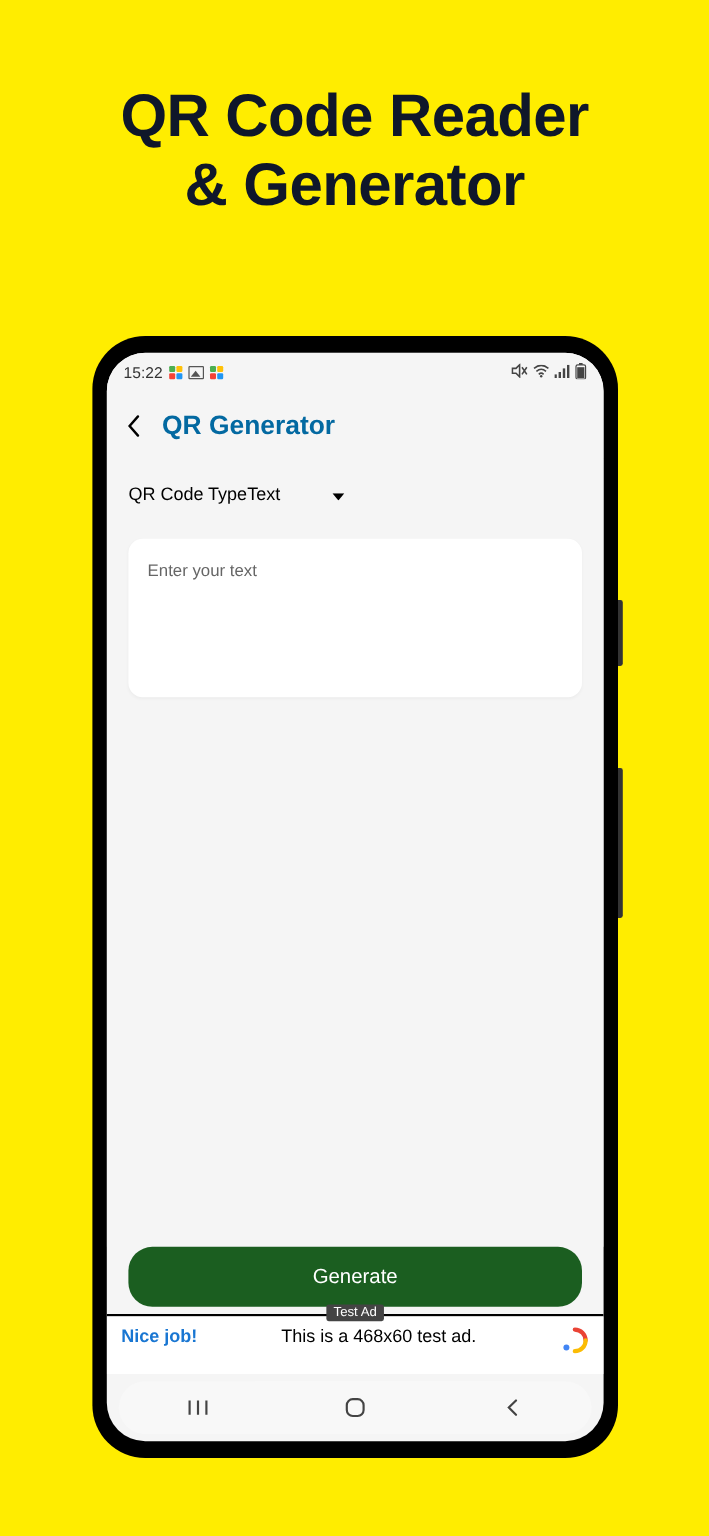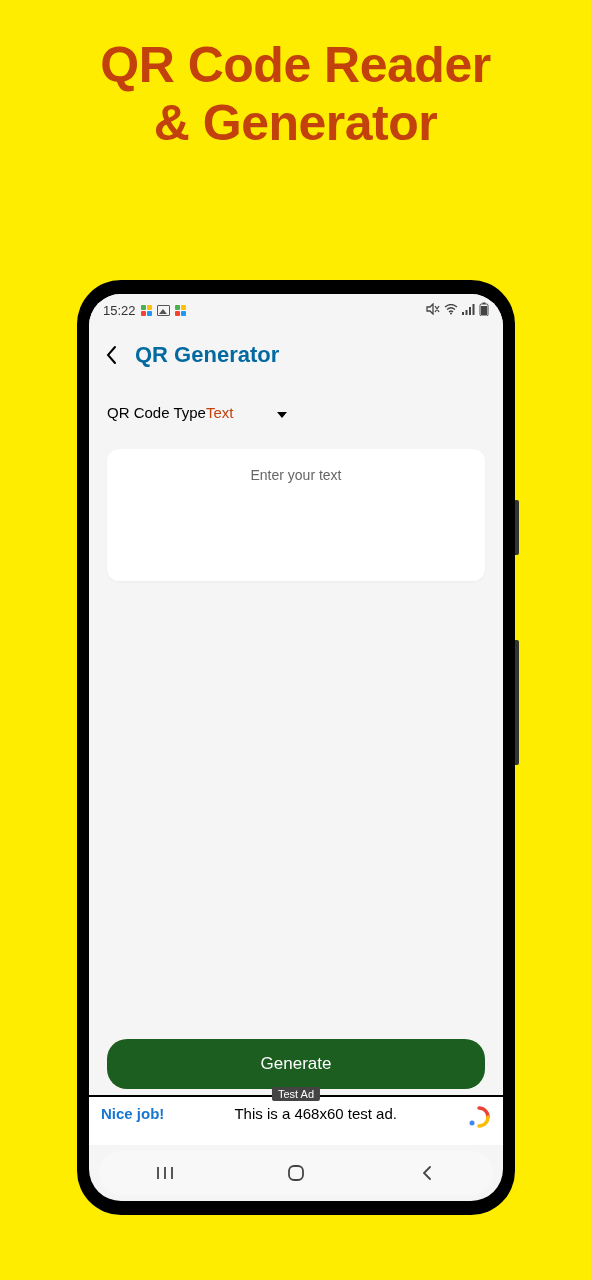--- a/index.html
+++ b/index.html
@@ -8,23 +8,23 @@
     height: 1280px;
     background: #ffed00;
     font-family: -apple-system, BlinkMacSystemFont, 'Segoe UI', Arial, sans-serif;
     overflow: hidden;
     position: relative;
   }
   .promo-title {
     text-align: center;
     font-size: 50px;
     font-weight: 900;
-    color: #c2410c;
+    color: #0f172a;
     line-height: 1.15;
-    padding-top: 37px;
+    padding-top: 68px;
     letter-spacing: -0.5px;
   }
   .phone-frame {
     position: absolute;
     left: 77px;
     top: 280px;
     width: 438px;
     height: 935px;
     background: #000;
     border-radius: 44px;
@@ -120,30 +120,29 @@
     background: #f5f5f5;
   }
   .type-row {
     display: flex;
     align-items: center;
     padding: 8px 0 28px 0;
   }
   .type-label { font-size: 15px; color: #000; flex: 0 0 auto; }
   .type-dropdown {
     display: flex; align-items: center; gap: 44px;
-    font-size: 15px; color: #c2410c;
+    font-size: 15px; color: #000000;
   }
   .dropdown-caret svg { width: 10px; height: 6px; }
   .text-card {
     background: #fff;
     border-radius: 12px;
     padding: 18px 16px;
     height: 132px;
     box-shadow: 0 1px 3px rgba(0,0,0,0.04);
-    text-align: center;
   }
   .text-placeholder { font-size: 14px; color: #666; }
   .spacer { flex: 1; }
   .generate-button {
     background: #1b5e20;
     color: #fff;
     font-size: 17px;
     text-align: center;
     padding: 15px 0;
     border-radius: 20px;

